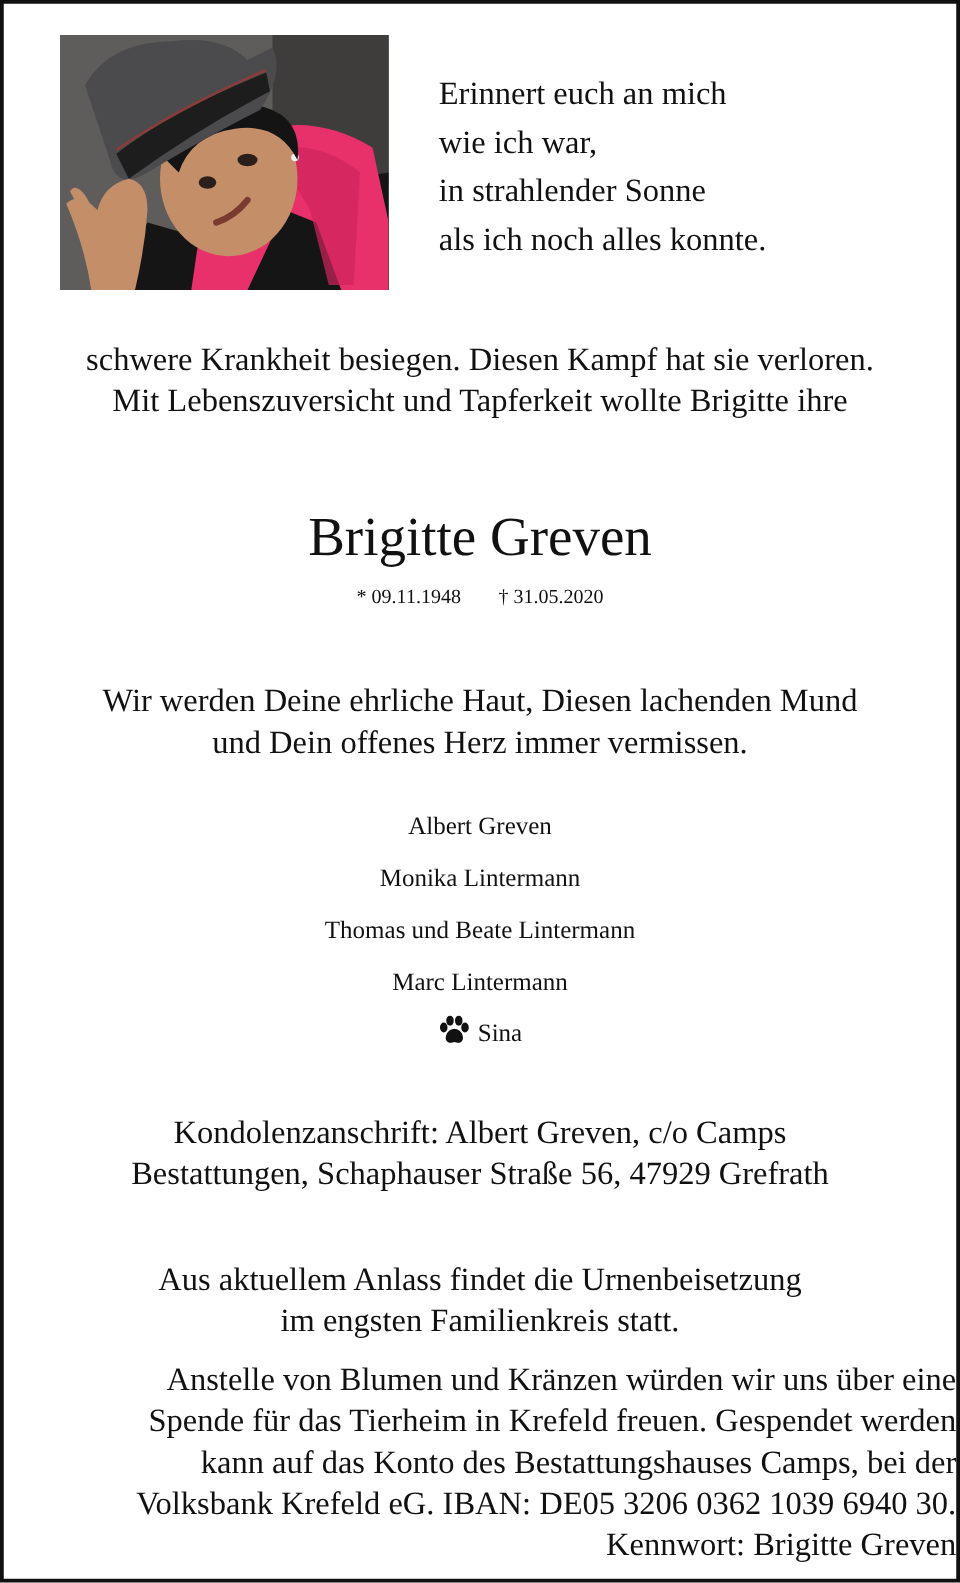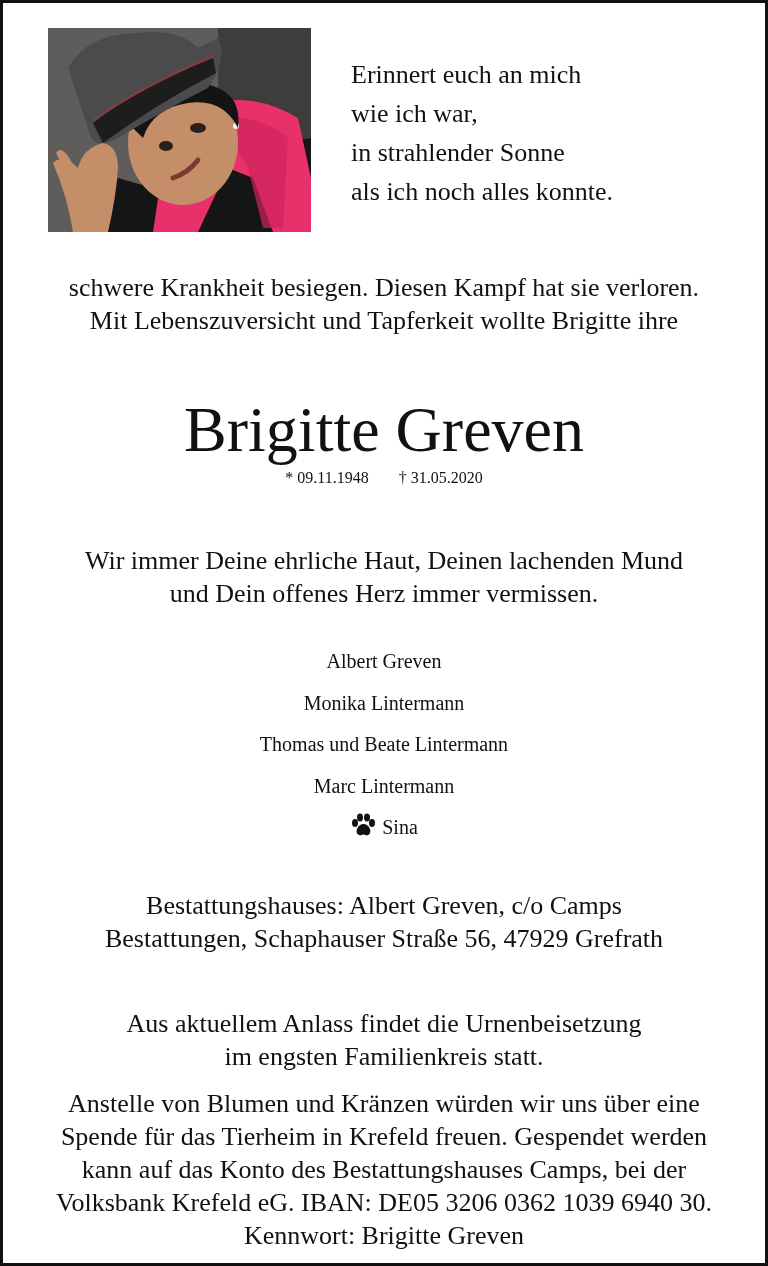--- a/index.html
+++ b/index.html
@@ -27,30 +27,30 @@
       font-size: 26px;
       line-height: 39px;
     }
     .poem div { white-space: nowrap; }
     .center-block {
       position: absolute;
       left: 0; right: 0;
       text-align: center;
     }
     .intro { top: 268px; font-size: 26px; line-height: 33px; }
-    .name  { top: 397px; font-size: 64px; line-height: 60px; }
+    .name  { top: 397px; font-size: 44px; line-height: 60px; }
     .dates { top: 458px; font-size: 16px; line-height: 34px; }
     .dates .sep { display: inline-block; width: 30px; }
     .tribute { top: 541px; font-size: 26px; line-height: 33px; }
     .mourners { top: 638px; font-size: 20px; }
     .mourners .m { height: 41.5px; line-height: 41.5px; white-space: nowrap; }
     .paw { display: inline-block; width: 26px; height: 24px; vertical-align: -3px; margin-right: 6px; }
     .address { top: 886px; font-size: 26px; line-height: 33px; }
     .burial { top: 1004px; font-size: 26px; line-height: 33px; }
-    .donation { top: 1084px; font-size: 26px; line-height: 33px; }
+    .donation { top: 1084px; font-size: 26px; line-height: 33px; text-align: right; }
     .line { white-space: nowrap; }
   </style>
 </head>
 <body>
 
 <div class="card">
 
   <div class="photo">
     <svg viewBox="0 0 263 204" xmlns="http://www.w3.org/2000/svg">
       <rect width="263" height="204" fill="#5f5d5b"></rect>
@@ -90,21 +90,21 @@
     <div class="line">Mit Lebenszuversicht und Tapferkeit wollte Brigitte ihre</div>
   </div>
 
   <div class="center-block name">Brigitte Greven</div>
 
   <div class="center-block dates">
     <span>* 09.11.1948</span><span class="sep"></span><span>† 31.05.2020</span>
   </div>
 
   <div class="center-block tribute">
-    <div class="line">Wir immer Deine ehrliche Haut, Deinen lachenden Mund</div>
+    <div class="line">Wir werden Deine ehrliche Haut, Diesen lachenden Mund</div>
     <div class="line">und Dein offenes Herz immer vermissen.</div>
   </div>
 
   <div class="center-block mourners">
     <div class="m">Albert Greven</div>
     <div class="m">Monika Lintermann</div>
     <div class="m">Thomas und Beate Lintermann</div>
     <div class="m">Marc Lintermann</div>
     <div class="m">
       <span class="paw">
@@ -113,21 +113,21 @@
           <ellipse cx="10" cy="4.5" rx="3" ry="4" fill="#111"></ellipse>
           <ellipse cx="17" cy="4.5" rx="3" ry="4" fill="#111"></ellipse>
           <ellipse cx="22" cy="10" rx="3" ry="4" fill="#111"></ellipse>
           <path d="M13.5 11 C8 11 5 18 7.5 21 C10 23.5 12 21.5 13.5 21.5 C15 21.5 17 23.5 19.5 21 C22 18 19 11 13.5 11 Z" fill="#111"></path>
         </svg>
       </span><span>Sina</span>
     </div>
   </div>
 
   <div class="center-block address">
-    <div class="line">Bestattungshauses: Albert Greven, c/o Camps</div>
+    <div class="line">Kondolenzanschrift: Albert Greven, c/o Camps</div>
     <div class="line">Bestattungen, Schaphauser Straße 56, 47929 Grefrath</div>
   </div>
 
   <div class="center-block burial">
     <div class="line">Aus aktuellem Anlass findet die Urnenbeisetzung</div>
     <div class="line">im engsten Familienkreis statt.</div>
   </div>
 
   <div class="center-block donation">
     <div class="line">Anstelle von Blumen und Kränzen würden wir uns über eine</div>

